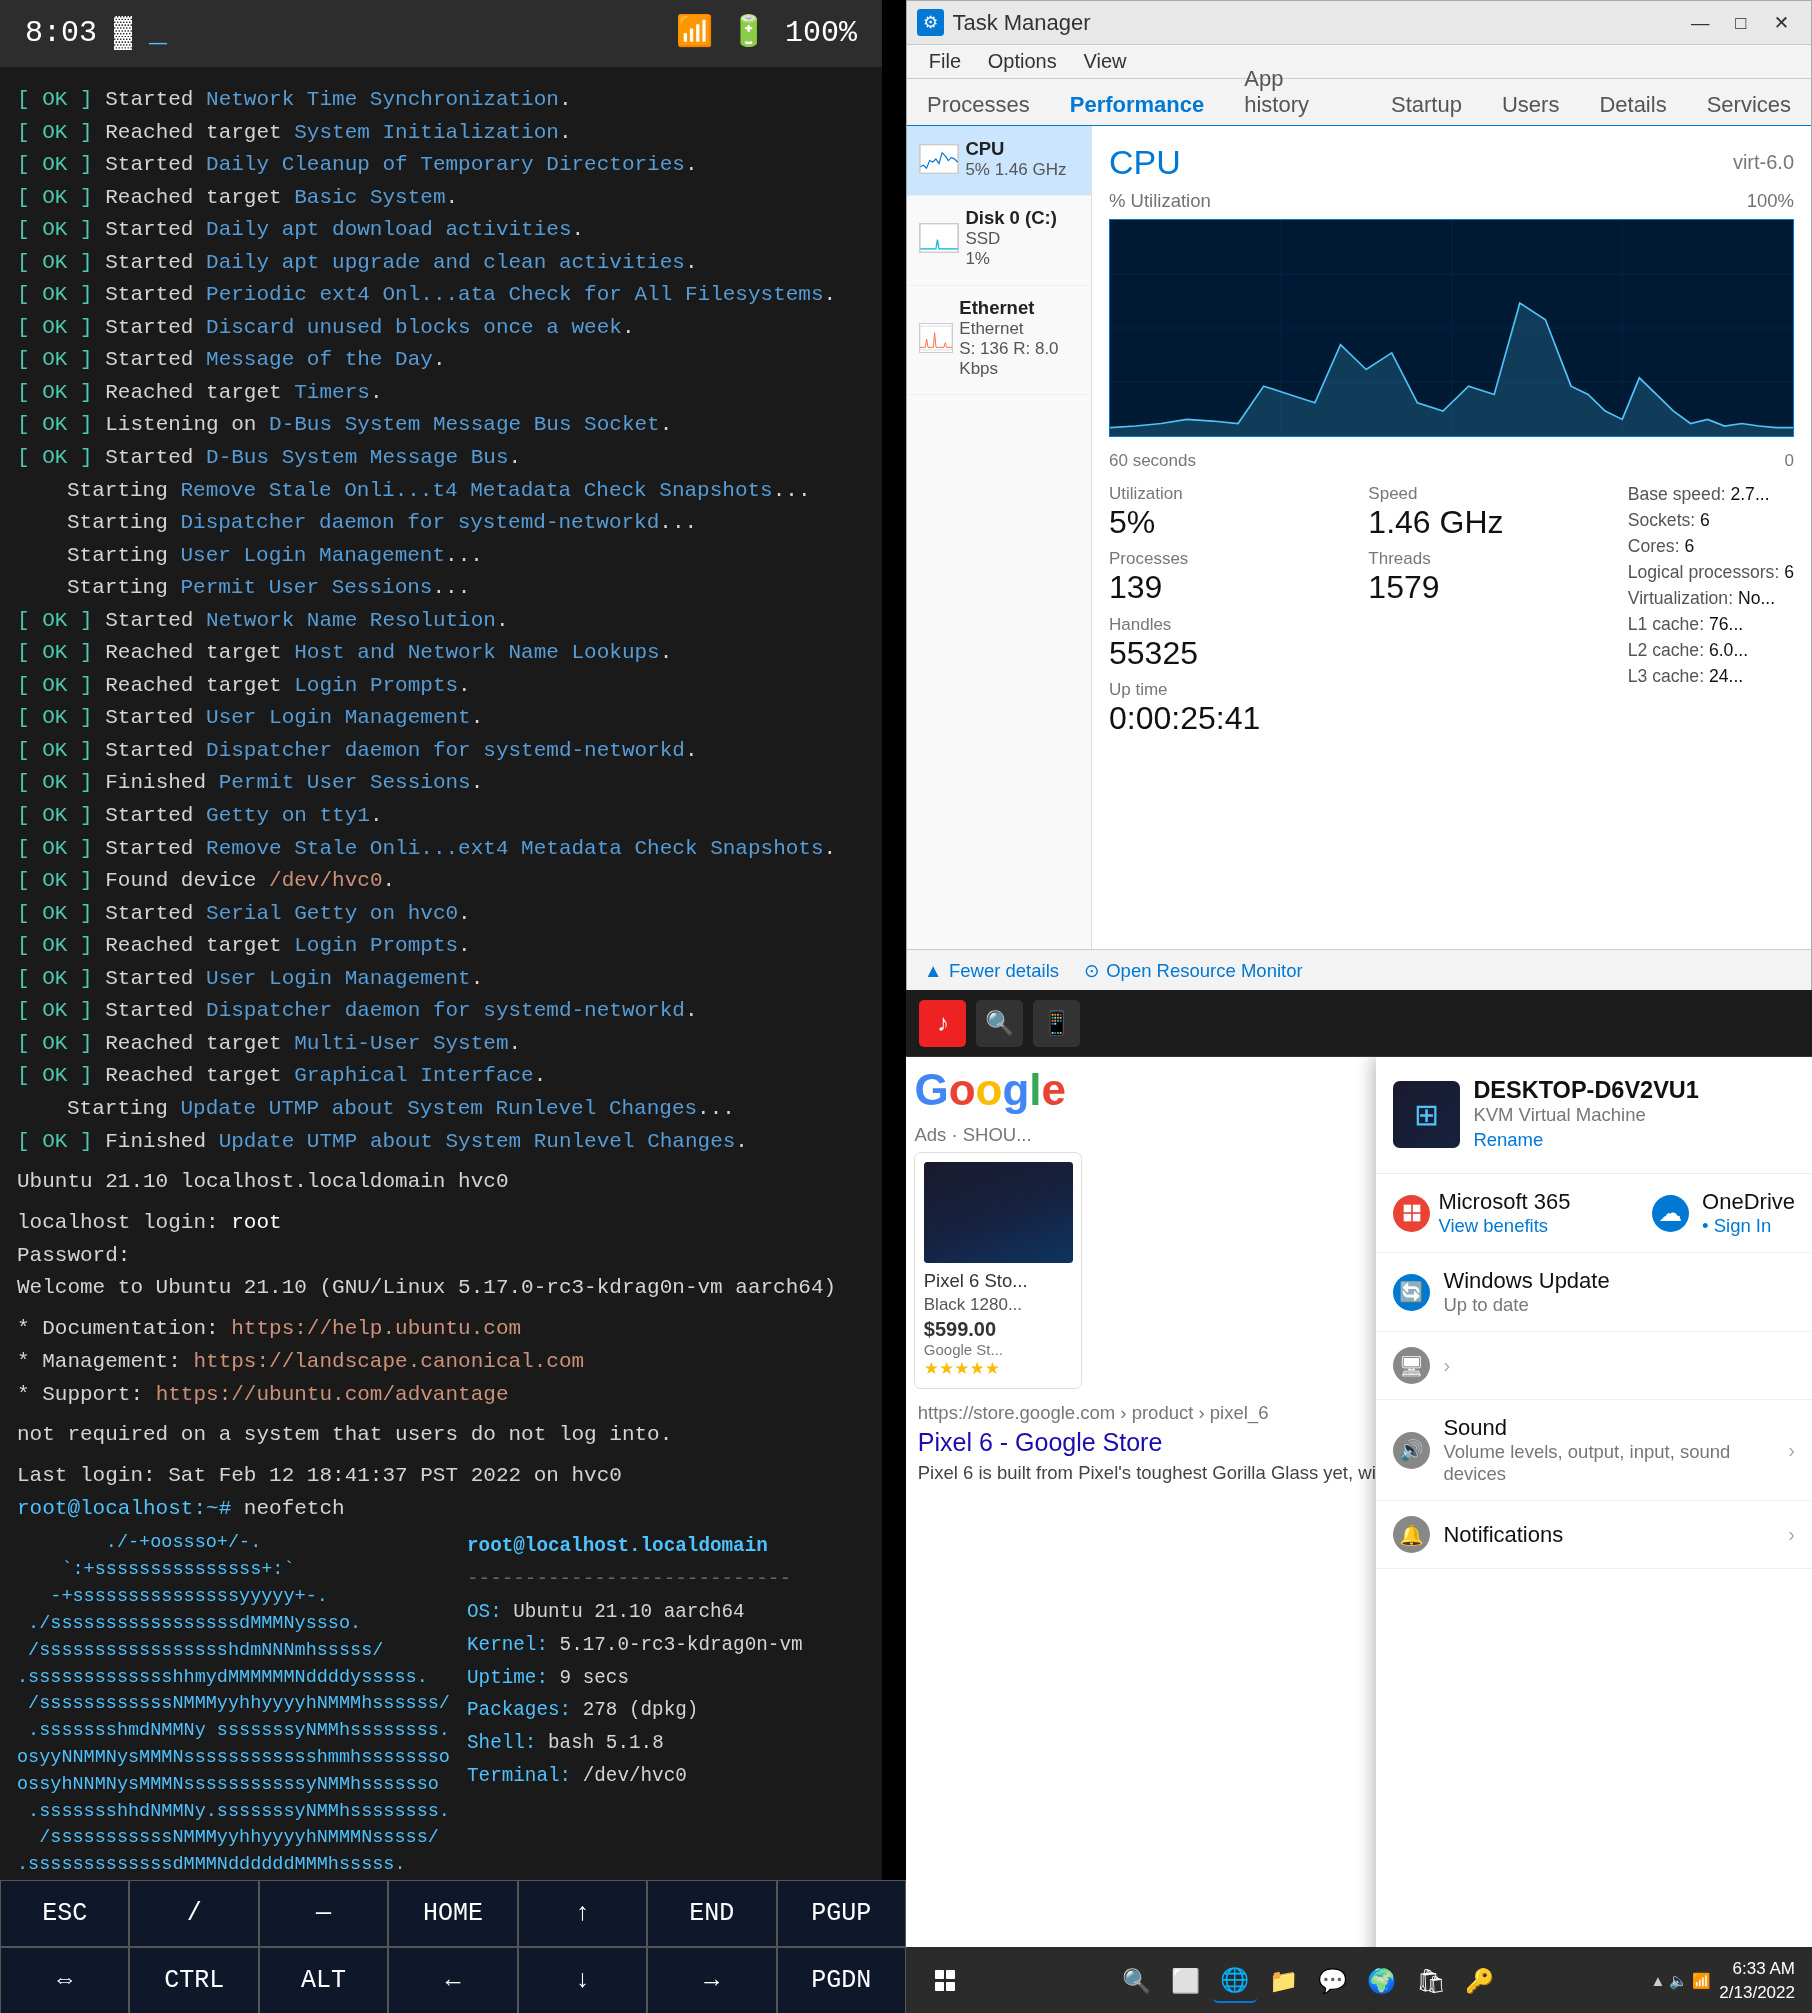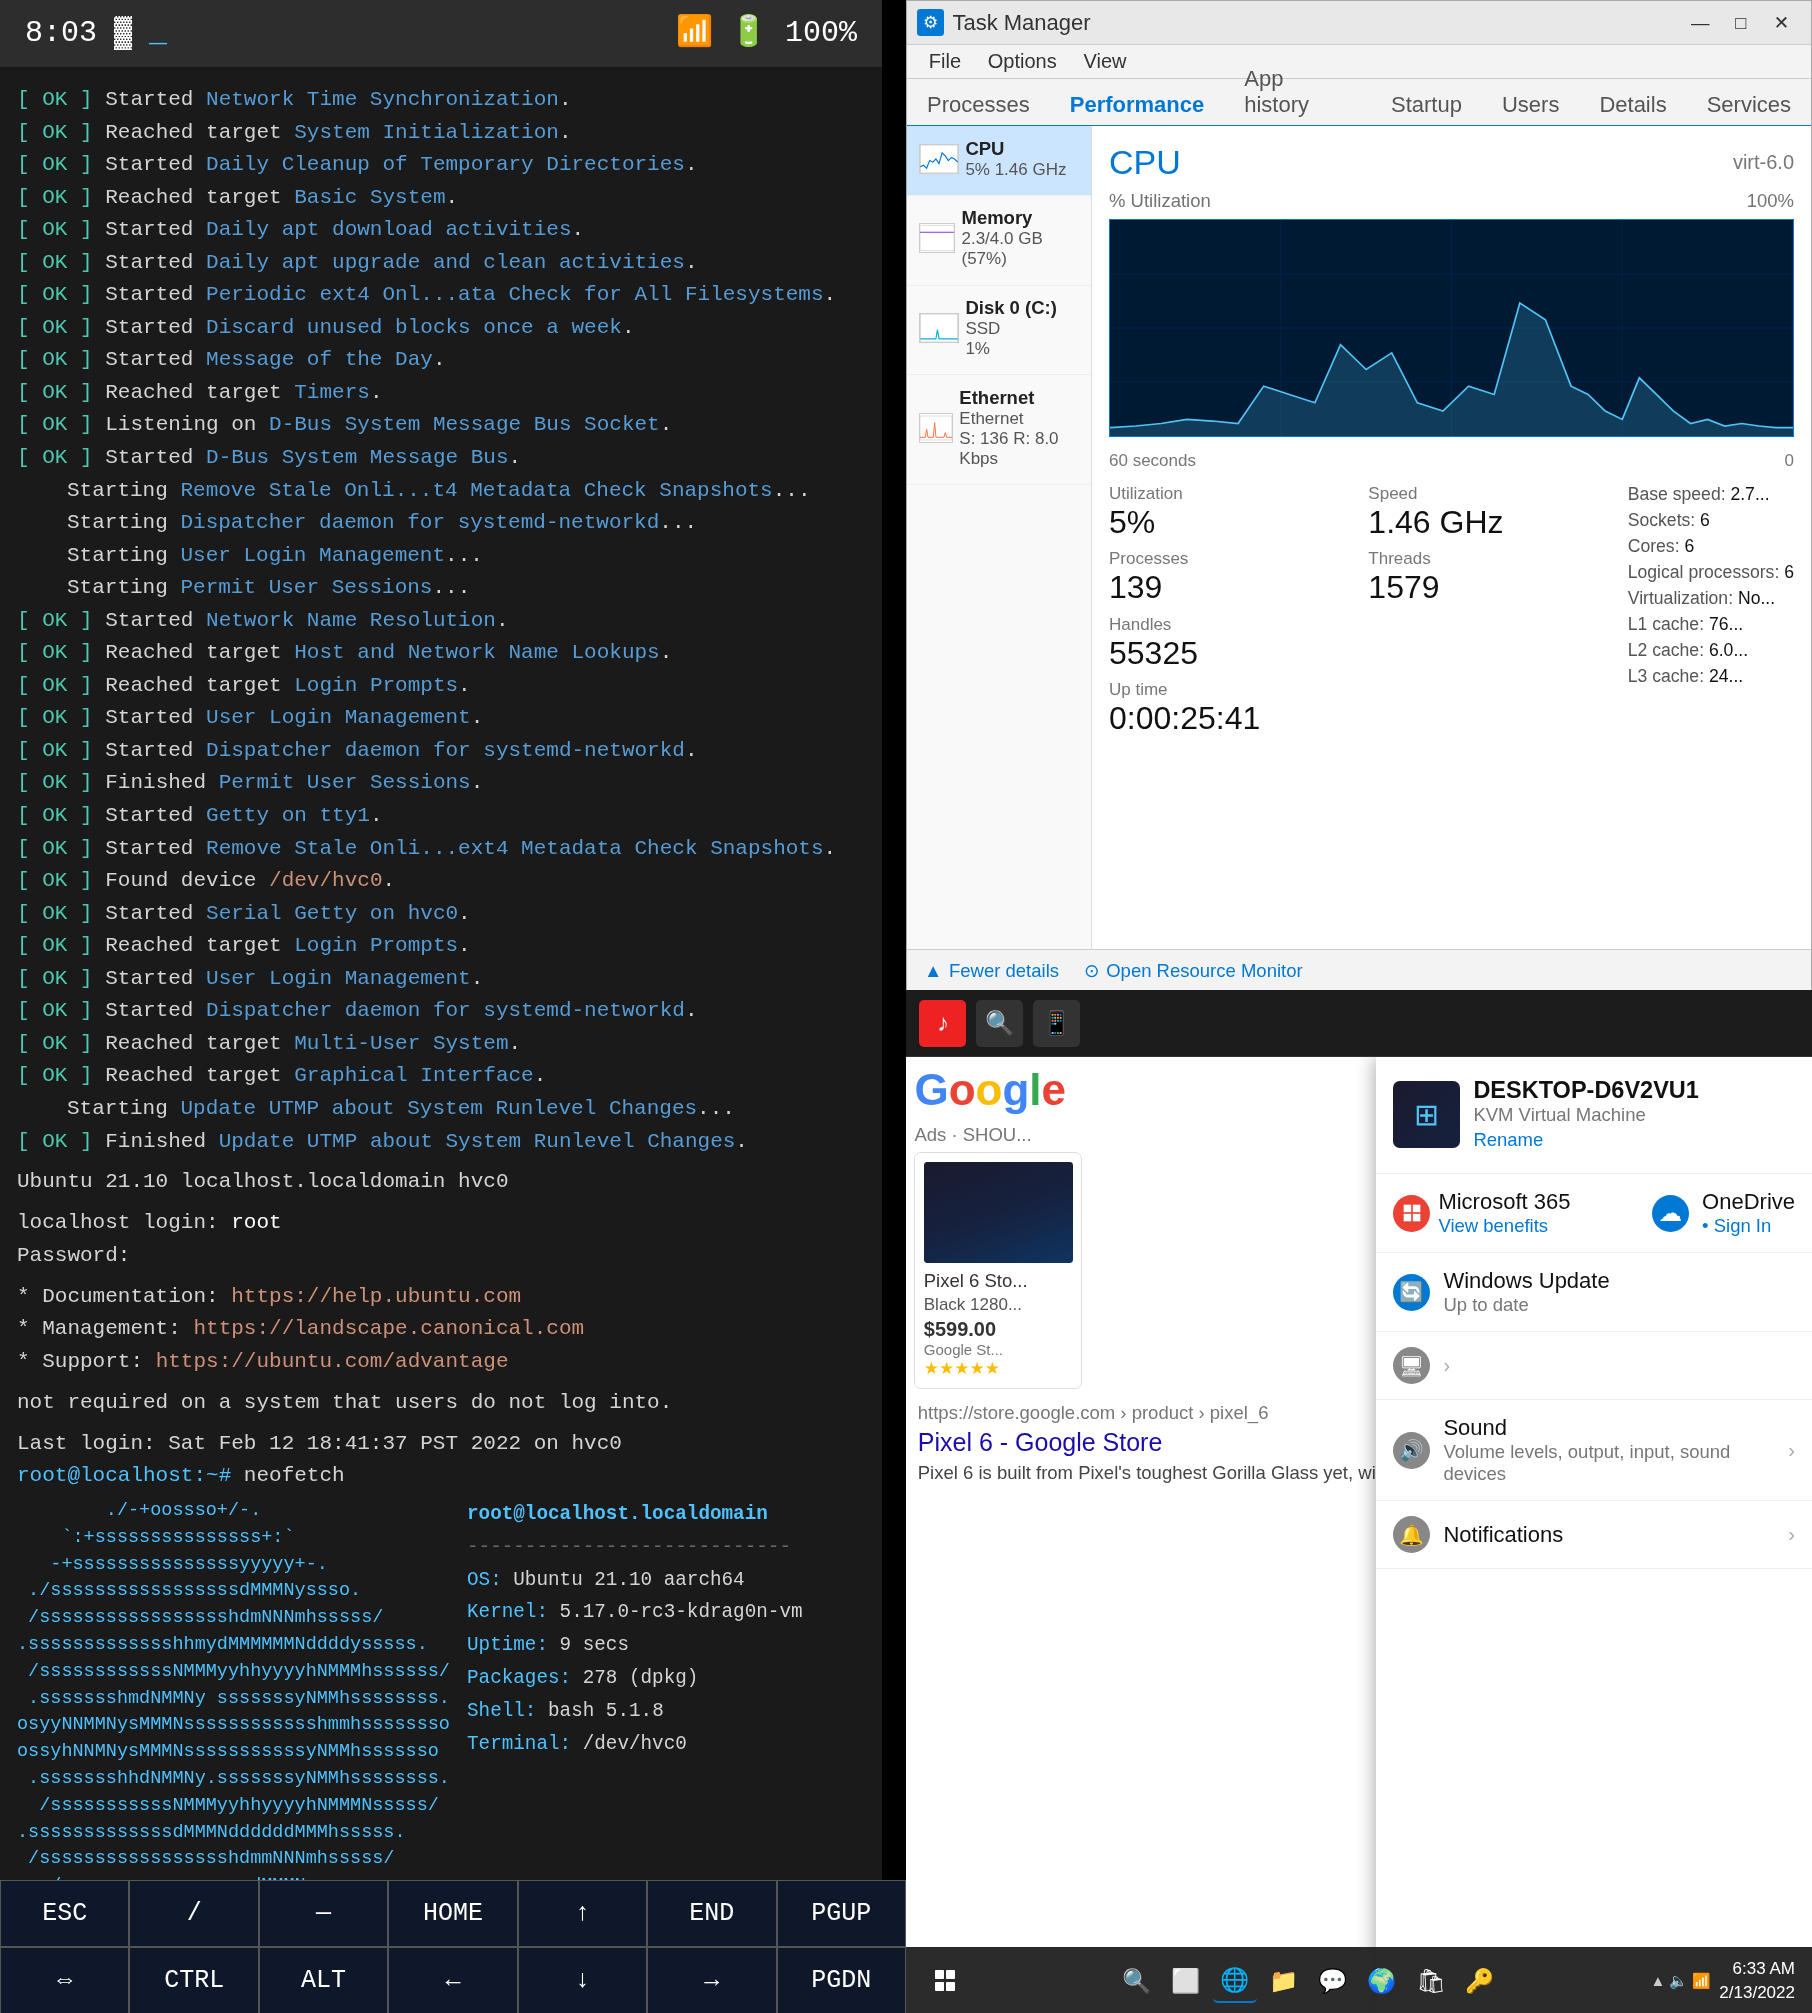--- a/index.html
+++ b/index.html
@@ -616,20 +616,21 @@
       <div><span class="ok">[  OK  ]</span> Started <span class="service">Dispatcher daemon for systemd-networkd</span>.</div>
       <div><span class="ok">[  OK  ]</span> Reached target <span class="service">Multi-User System</span>.</div>
       <div><span class="ok">[  OK  ]</span> Reached target <span class="service">Graphical Interface</span>.</div>
       <div style="padding-left:50px;">Starting <span class="service">Update UTMP about System Runlevel Changes</span>...</div>
       <div><span class="ok">[  OK  ]</span> Finished <span class="service">Update UTMP about System Runlevel Changes</span>.</div>
       <div style="height:8.4px;"></div>
       <div>Ubuntu 21.10 localhost.localdomain hvc0</div>
       <div style="height:8.4px;"></div>
       <div>localhost login: <span style="color:#fff;">root</span></div>
       <div>Password:</div>
+      <div>Welcome to Ubuntu 21.10 (GNU/Linux 5.17.0-rc3-kdrag0n-vm aarch64)</div>
       <div style="height:8.4px;"></div>
       <div> * Documentation:  <span class="path">https://help.ubuntu.com</span></div>
       <div> * Management:     <span class="path">https://landscape.canonical.com</span></div>
       <div> * Support:        <span class="path">https://ubuntu.com/advantage</span></div>
       <div style="height:8.4px;"></div>
       <div>not required on a system that users do not log into.</div>
       <div style="height:8.4px;"></div>
       <div>Last login: Sat Feb 12 18:41:37 PST 2022 on hvc0</div>
       <div style="color:#4fc1ff;">root@localhost:~# <span style="color:#d4d4d4;">neofetch</span></div>
       <div style="height:5px;"></div>
@@ -735,32 +736,20 @@
               <rect width="48" height="36" fill="white" stroke="#ccc"></rect>
               <polyline points="0,28 4,26 8,30 12,20 16,22 20,18 24,24 28,10 32,14 36,20 40,16 44,18 48,22" fill="none" stroke="#0078d4" stroke-width="1.5"></polyline>
             </svg>
             <div>
               <div class="tm-sidebar-label">CPU</div>
               <div class="tm-sidebar-value">5% 1.46 GHz</div>
             </div>
           </div>
         </div>
 
-        <div class="tm-sidebar-item">
-          <div class="tm-sidebar-item-header">
-            <svg class="tm-mini-chart" viewBox="0 0 48 36">
-              <rect width="48" height="36" fill="white" stroke="#ccc"></rect>
-              <polyline points="0,10 48,10" fill="none" stroke="#7c3aed" stroke-width="1.5"></polyline>
-            </svg>
-            <div>
-              <div class="tm-sidebar-label">Memory</div>
-              <div class="tm-sidebar-value">2.3/4.0 GB (57%)</div>
-            </div>
-          </div>
-        </div>
 
         <div class="tm-sidebar-item">
           <div class="tm-sidebar-item-header">
             <svg class="tm-mini-chart" viewBox="0 0 48 36">
               <rect width="48" height="36" fill="white" stroke="#ccc"></rect>
               <polyline points="0,32 20,32 22,20 24,32 48,32" fill="none" stroke="#00b4d8" stroke-width="1.5"></polyline>
             </svg>
             <div>
               <div class="tm-sidebar-label">Disk 0 (C:)</div>
               <div class="tm-sidebar-value">SSD</div>

